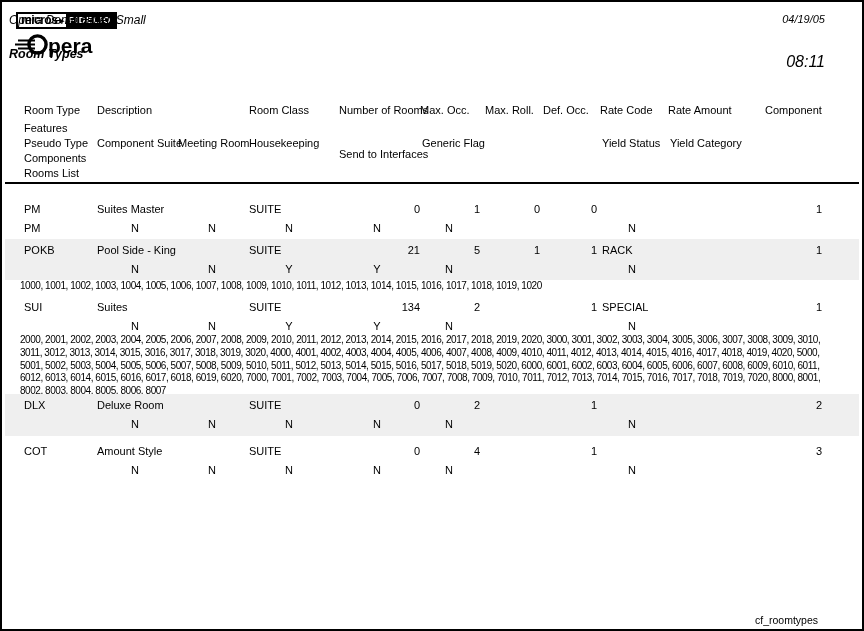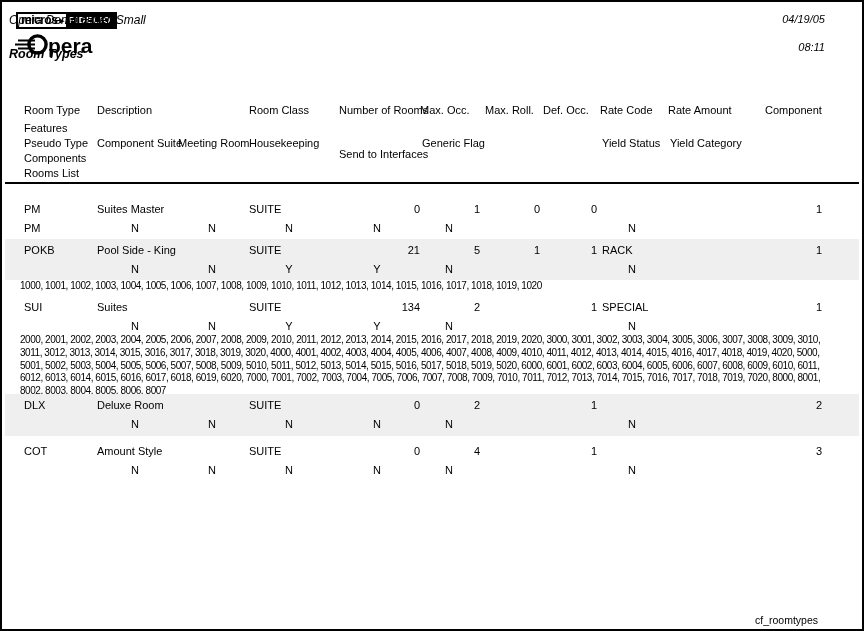--- a/index.html
+++ b/index.html
@@ -14,21 +14,21 @@
   .mf-micros{display:flex;align-items:center;background:#fff;color:#000;
     font-weight:bold;font-size:12px;letter-spacing:-0.5px;padding:0 1px 1px 3px;}
   .mf-arrow{display:flex;align-items:center;background:#fff;color:#000;font-size:7px;padding:0 1px;}
   .mf-fidelio{display:flex;align-items:center;background:#000;color:#fff;
     font-weight:bold;font-size:9px;letter-spacing:1px;padding:0 4px 1px 3px;}
   .opera-logo{position:absolute;left:13px;top:29px;}
   .center-line{position:absolute;left:7px;width:828px;text-align:left;}
   .hotel-name{top:11px;font-size:12px;font-style:italic;}
   .report-title{top:45px;font-size:12.5px;font-style:italic;font-weight:bold;}
   .rpt-date{position:absolute;right:37px;top:11px;font-size:11px;font-style:italic;margin-left:32px;}
-  .rpt-time{position:absolute;right:37px;top:39px;font-size:11px;font-style:italic;}
+  .rpt-time{position:absolute;right:37px;top:51px;font-size:16px;font-style:italic;}
   
   .hcell{position:absolute;font-size:11px;white-space:nowrap;}
   .hdr-line{position:absolute;left:3px;right:3px;top:180px;height:2px;background:#000;}
   
   .band{position:absolute;left:3px;right:3px;}
   .trow{position:absolute;left:0;width:864px;height:14px;font-size:11px;}
   .tcell{position:absolute;white-space:nowrap;}
   .f-room_type{left:22px;}
   .f-description{left:95px;}
   .f-room_class{left:247px;}

